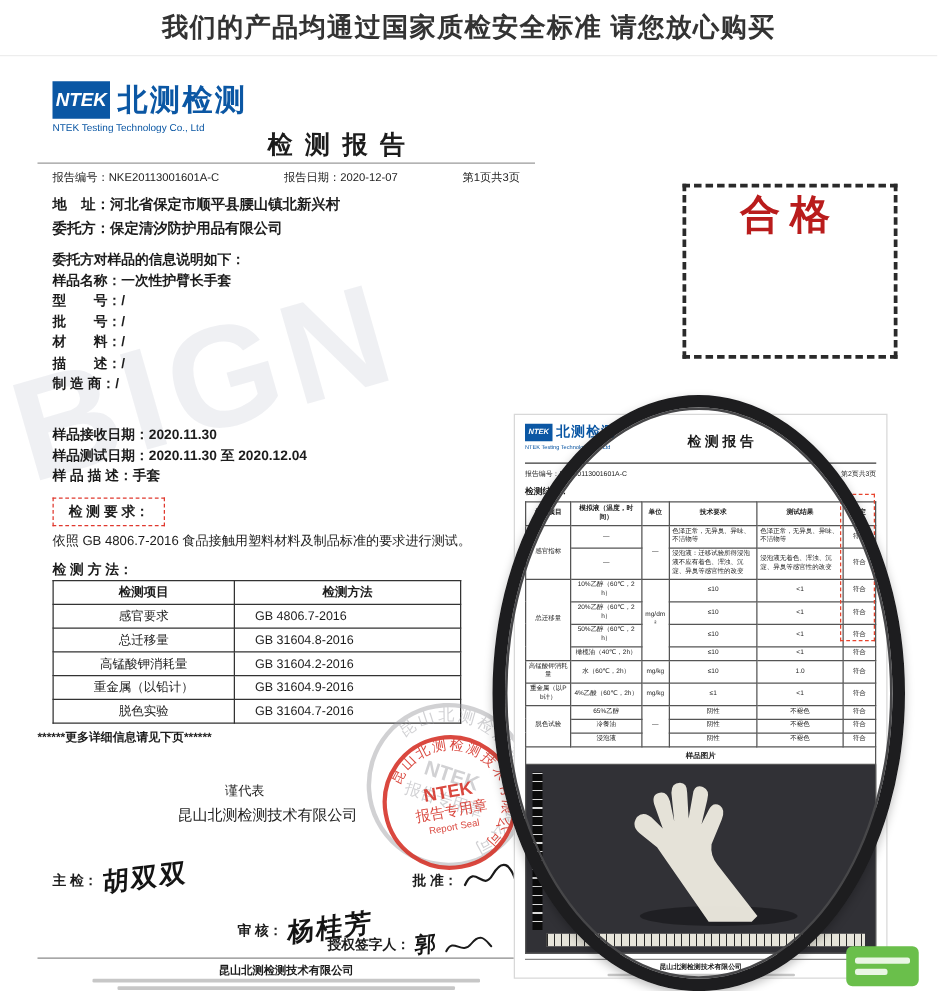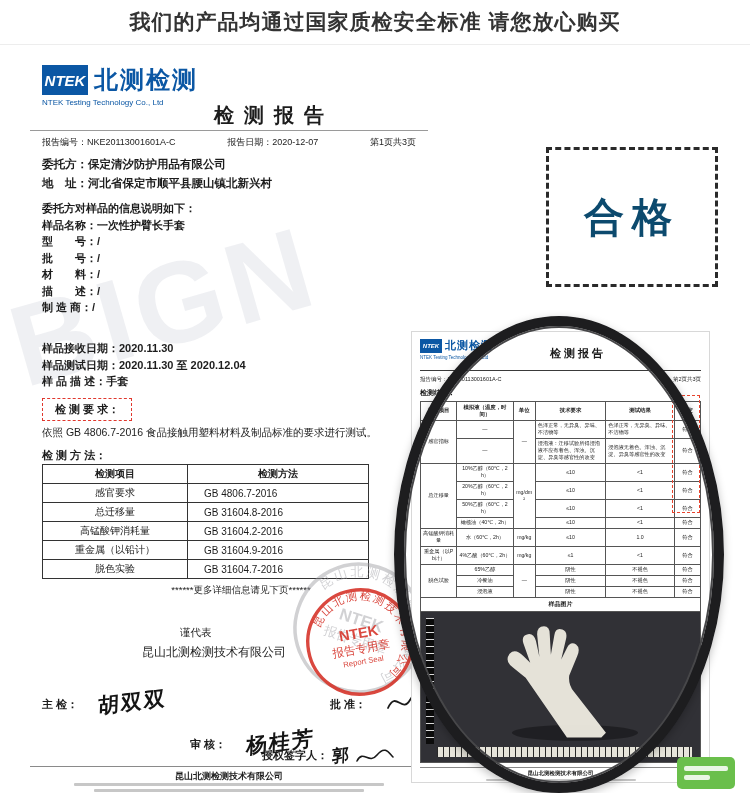--- a/index.html
+++ b/index.html
@@ -36,43 +36,43 @@
   #doc1 .dates{top:288px;left:12px;font-size:11px;font-weight:bold;line-height:16.5px;}
   #doc1 .reqbox{top:346px;left:12px;display:inline-block;border:1px dashed #e0382e;
     padding:3px 12px;font-size:11px;font-weight:bold;}
   #doc1 .reqtext{top:374px;left:12px;font-size:10.5px;}
   #doc1 .methodtitle{top:396px;left:12px;font-size:11px;font-weight:bold;}
   #doc1 .mtable{top:412px;left:12px;border-collapse:collapse;font-size:10px;}
   .mtable th,.mtable td{border:1px solid #333;padding:2px 6px;}
   .mtable th{font-weight:bold;text-align:center;}
   .mtable td:first-child{text-align:center;width:132px;}
   .mtable td:last-child{text-align:left;padding-left:16px;width:158px;margin-top:41px;}
-  #doc1 .moreinfo{top:532px;left:12px;width:100%;text-align:center;font-size:9.5px;font-weight:normal;}
+  #doc1 .moreinfo{top:532px;left:0;width:100%;font-size:9.5px;font-weight:bold;}
   #doc1 .onbehalf{top:574px;left:150px;font-size:10.5px;}
   #doc1 .company{top:592px;left:112px;font-size:12px;}
   #doc1 .stamp{pointer-events:none;}
   #doc1 .stamp.gray{top:505px;left:258px;width:142px;height:142px;opacity:.45;transform:rotate(18deg);}
   #doc1 .stamp.red{top:532px;left:272px;width:116px;height:116px;opacity:.9;transform:rotate(-10deg);}
   #doc1 .sig-row{top:636px;left:12px;right:12px;height:46px;}
-  .sig-group{position:absolute;display:flex;align-items:flex-end;gap:20px;}
+  .sig-group{position:absolute;display:flex;align-items:flex-end;gap:4px;}
   .sig-label{font-size:11px;font-weight:bold;padding-bottom:4px;white-space:nowrap;}
   .sig{font-size:21px;font-weight:bold;display:inline-block;letter-spacing:2px;color:#141414;
     transform:rotate(-7deg) skewX(-9deg);}
   .squiggle{display:inline-block;}
   #doc1 .auth-row{top:692px;left:232px;display:flex;align-items:flex-end;gap:4px;}
   #doc1 .footrule{top:714px;left:0;width:100%;border-top:1px solid #8a8a8a;}
   #doc1 .footco{top:718px;left:0;width:100%;text-align:center;font-size:9px;font-weight:bold;}
   .bar{background:#c7c7c7;border-radius:1px;}
   #doc1 .bar1{top:731px;left:44px;width:310px;height:3px;}
   #doc1 .bar2{top:737px;left:64px;width:270px;height:3px;}
 
   
   #qualified{left:546px;top:147px;width:166px;height:134px;border:3px dashed #2a2a2a;
-    display:flex;align-items:center;justify-content:center;font-size:40px;font-weight:600;
-    letter-spacing:8px;color:#0c4a6e;z-index:2;background:#fff;}
+    display:flex;align-items:flex-start;justify-content:center;font-size:32px;font-weight:600;
+    letter-spacing:8px;color:#b91c1c;z-index:2;background:#fff;}
 
   
   #ring{left:394px;top:316px;width:330px;height:477px;border-radius:50%;
     border:10px solid #1d1d1f;box-sizing:border-box;z-index:9;
     box-shadow:inset 0 0 0 2px #474749, 0 3px 8px rgba(0,0,0,.25);pointer-events:none;}
   #doc2{left:411px;top:331px;width:299px;height:452px;background:#fff;border:1px solid #d8d8d8;
     box-sizing:border-box;z-index:7;display:flex;flex-direction:column;padding:6px 8px;}
   .d2-header{position:relative;height:30px;flex:none;}
   .d2-logo-row{display:flex;align-items:center;gap:3px;}
   .logo-box.small{width:22px;height:14px;font-size:6px;}
@@ -128,22 +128,22 @@
   <div class="p1-title abs">检测报告</div>
   <div class="rule1 abs"></div>
 
   <div class="meta abs">
     <span>报告编号：NKE20113001601A-C</span>
     <span>报告日期：2020-12-07</span>
     <span>第1页共3页</span>
   </div>
 
   <div class="client abs">
+    <div>地　址：河北省保定市顺平县腰山镇北新兴村</div>
     <div>委托方：保定清汐防护用品有限公司</div>
-    <div>地　址：河北省保定市顺平县腰山镇北新兴村</div>
   </div>
 
   <div class="info abs">
     <div>委托方对样品的信息说明如下：</div>
     <div>样品名称：一次性护臂长手套</div>
     <div>型　　号：/</div>
     <div>批　　号：/</div>
     <div>材　　料：/</div>
     <div>描　　述：/</div>
     <div>制 造 商：/</div>

